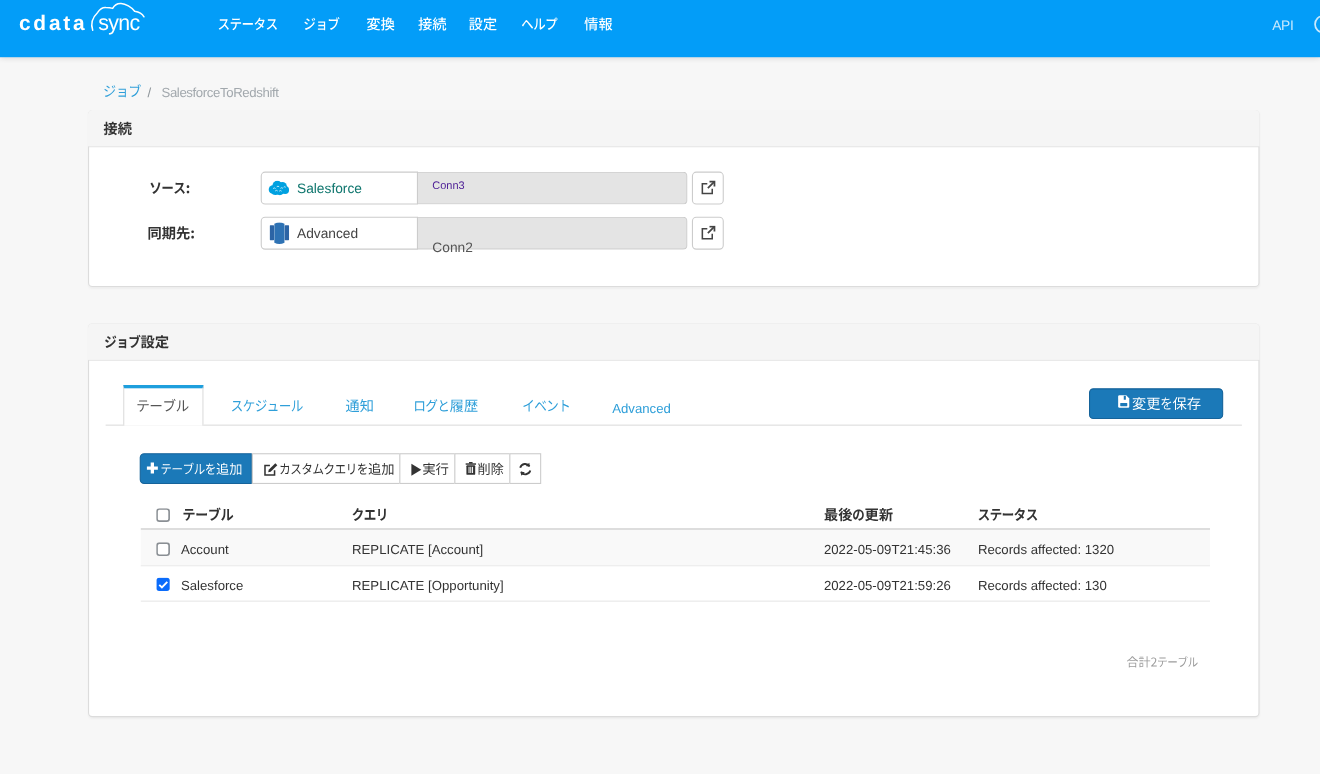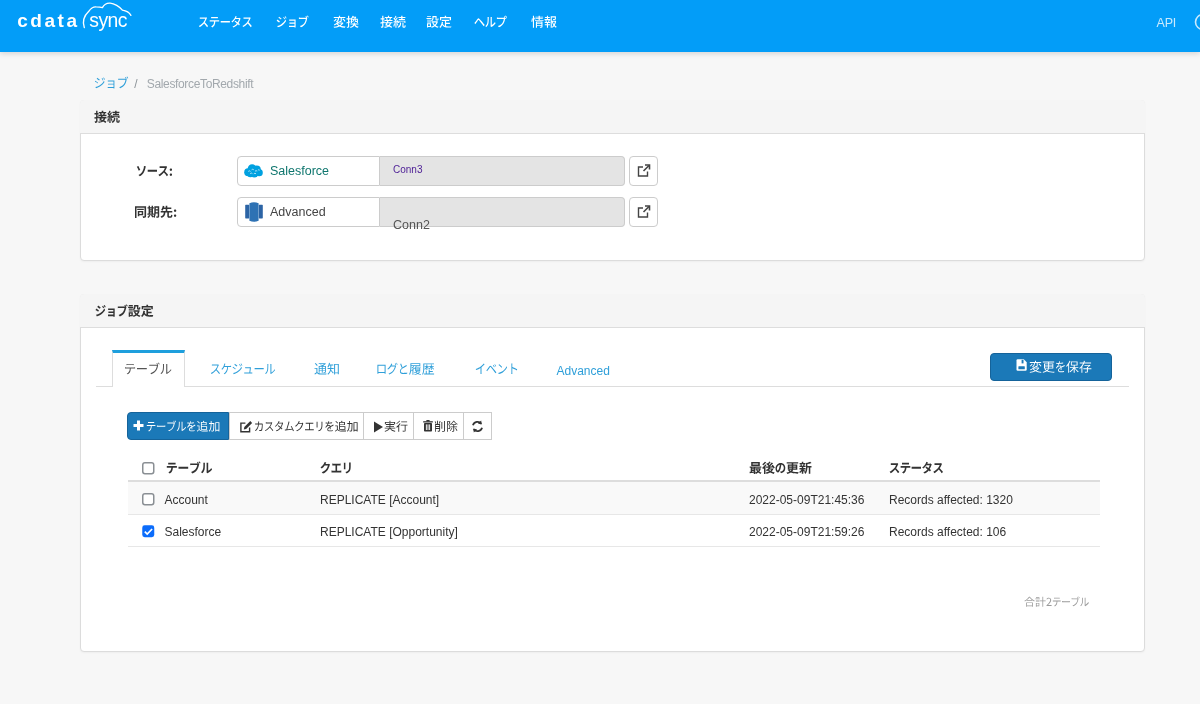--- a/index.html
+++ b/index.html
@@ -201,15 +201,15 @@
 <div class="ltext" style="left:749px;top:492.5px">2022-05-09T21:45:36</div>
 <div class="ltext" style="left:889px;top:492.5px">Records affected: 1320</div>
 <div class="abs" style="left:128px;top:514.5px;width:972px;height:32.5px;background:#fff;border-bottom:1px solid #e7e7e7"></div>
 <svg class="abs" style="left:142px;top:524.5px" width="13" height="13" viewBox="0 0 13 13">
 <rect x="0.25" y="0.25" width="12" height="12" rx="2.4" fill="#0b6cfb"></rect>
 <path d="M2.8 6.7 L5.2 9.1 L10.1 4" fill="none" stroke="#fff" stroke-width="1.7"></path>
   </svg>
 <div class="ltext" style="left:164.5px;top:524.5px">Salesforce</div>
 <div class="ltext" style="left:320px;top:524.5px">REPLICATE [Opportunity]</div>
 <div class="ltext" style="left:749px;top:524.5px">2022-05-09T21:59:26</div>
-<div class="ltext" style="left:889px;top:524.5px">Records affected: 106</div>
+<div class="ltext" style="left:889px;top:524.5px">Records affected: 130</div>
 <svg style="position:absolute;left:1023.9px;top:596.1px;overflow:visible" width="68" height="15" viewBox="0 -9.9 68 15">
     <path d="M2.7 -5.6V-4.9H8.3V-5.6ZM5.5 -8.4C6.5 -7.0 8.4 -5.4 10.2 -4.5C10.3 -4.8 10.5 -5.1 10.7 -5.3C9.0 -6.0 7.0 -7.6 5.9 -9.2H5.0C4.1 -7.8 2.3 -6.1 0.4 -5.1C0.5 -4.9 0.8 -4.7 0.9 -4.5C2.8 -5.5 4.6 -7.1 5.5 -8.4ZM2.2 -3.5V0.9H3.0V0.4H8.1V0.9H8.9V-3.5ZM3.0 -0.3V-2.8H8.1V-0.3Z M11.9 -5.9V-5.3H15.4V-5.9ZM12.0 -8.9V-8.2H15.4V-8.9ZM11.9 -4.4V-3.8H15.4V-4.4ZM11.4 -7.4V-6.7H15.8V-7.4ZM18.4 -9.2V-5.5H15.8V-4.7H18.4V0.9H19.2V-4.7H21.7V-5.5H19.2V-9.2ZM11.9 -3.0V0.8H12.7V0.3H15.3V-3.0ZM12.7 -2.3H14.6V-0.4H12.7Z M22.5 0.0H27.6V-0.9H25.3C24.9 -0.9 24.4 -0.8 24.0 -0.8C25.9 -2.6 27.2 -4.2 27.2 -5.8C27.2 -7.3 26.3 -8.2 24.8 -8.2C23.8 -8.2 23.1 -7.7 22.4 -7.0L23.0 -6.5C23.5 -7.0 24.0 -7.4 24.7 -7.4C25.7 -7.4 26.2 -6.7 26.2 -5.8C26.2 -4.4 25.0 -2.8 22.5 -0.6Z M30.0 -8.1V-7.2C30.2 -7.2 30.5 -7.3 30.8 -7.3C31.4 -7.3 34.2 -7.3 34.8 -7.3C35.0 -7.3 35.4 -7.2 35.7 -7.2V-8.1C35.4 -8.1 35.0 -8.1 34.8 -8.1C34.2 -8.1 31.4 -8.1 30.8 -8.1C30.5 -8.1 30.2 -8.1 30.0 -8.1ZM28.8 -5.4V-4.5C29.1 -4.5 29.4 -4.5 29.6 -4.5H32.6C32.5 -3.5 32.4 -2.5 32.0 -1.8C31.6 -1.1 30.9 -0.4 30.2 -0.1L30.9 0.5C31.7 0.0 32.4 -0.7 32.8 -1.5C33.2 -2.3 33.3 -3.3 33.4 -4.5H36.0C36.2 -4.5 36.5 -4.5 36.7 -4.5V-5.4C36.5 -5.3 36.2 -5.3 36.0 -5.3C35.5 -5.3 30.2 -5.3 29.6 -5.3C29.3 -5.3 29.1 -5.3 28.8 -5.4Z M38.1 -4.8V-3.7C38.4 -3.7 38.9 -3.7 39.5 -3.7C40.2 -3.7 44.0 -3.7 44.8 -3.7C45.2 -3.7 45.6 -3.7 45.8 -3.7V-4.8C45.6 -4.7 45.2 -4.7 44.8 -4.7C44.0 -4.7 40.2 -4.7 39.5 -4.7C38.9 -4.7 38.4 -4.7 38.1 -4.8Z M54.9 -9.4 54.4 -9.2C54.7 -8.8 55.0 -8.2 55.2 -7.7L55.7 -8.0C55.5 -8.4 55.2 -9.1 54.9 -9.4ZM54.6 -7.2 54.1 -7.5 54.4 -7.7C54.3 -8.1 53.9 -8.8 53.7 -9.1L53.2 -8.9C53.4 -8.5 53.7 -8.0 53.9 -7.6C53.7 -7.5 53.6 -7.5 53.4 -7.5C53.0 -7.5 49.1 -7.5 48.6 -7.5C48.3 -7.5 47.9 -7.6 47.6 -7.6V-6.6C47.9 -6.6 48.2 -6.7 48.6 -6.7C49.1 -6.7 53.0 -6.7 53.5 -6.7C53.4 -5.6 53.0 -4.1 52.3 -3.1C51.5 -1.9 50.4 -1.0 48.5 -0.4L49.2 0.4C50.9 -0.2 52.1 -1.3 53.0 -2.6C53.7 -3.7 54.2 -5.5 54.4 -6.6C54.4 -6.8 54.5 -7.0 54.6 -7.2Z M60.7 -0.2 61.2 0.3C61.3 0.2 61.4 0.1 61.5 0.0C62.6 -0.6 64.0 -1.8 64.8 -3.0L64.4 -3.8C63.6 -2.6 62.4 -1.6 61.5 -1.1C61.5 -1.4 61.5 -6.7 61.5 -7.4C61.5 -7.9 61.6 -8.2 61.6 -8.2H60.7C60.7 -8.2 60.7 -7.9 60.7 -7.4C60.7 -6.7 60.7 -1.4 60.7 -0.8C60.7 -0.6 60.7 -0.4 60.7 -0.2ZM56.2 -0.3 57.0 0.3C57.8 -0.5 58.4 -1.6 58.7 -2.8C59.0 -3.8 59.0 -6.2 59.0 -7.4C59.0 -7.8 59.0 -8.1 59.0 -8.2H58.2C58.2 -8.0 58.2 -7.7 58.2 -7.4C58.2 -6.2 58.2 -4.0 57.9 -3.0C57.6 -1.9 57.1 -0.9 56.2 -0.3Z" fill="#9a9a9a"></path>
   </svg>
 </body></html>

